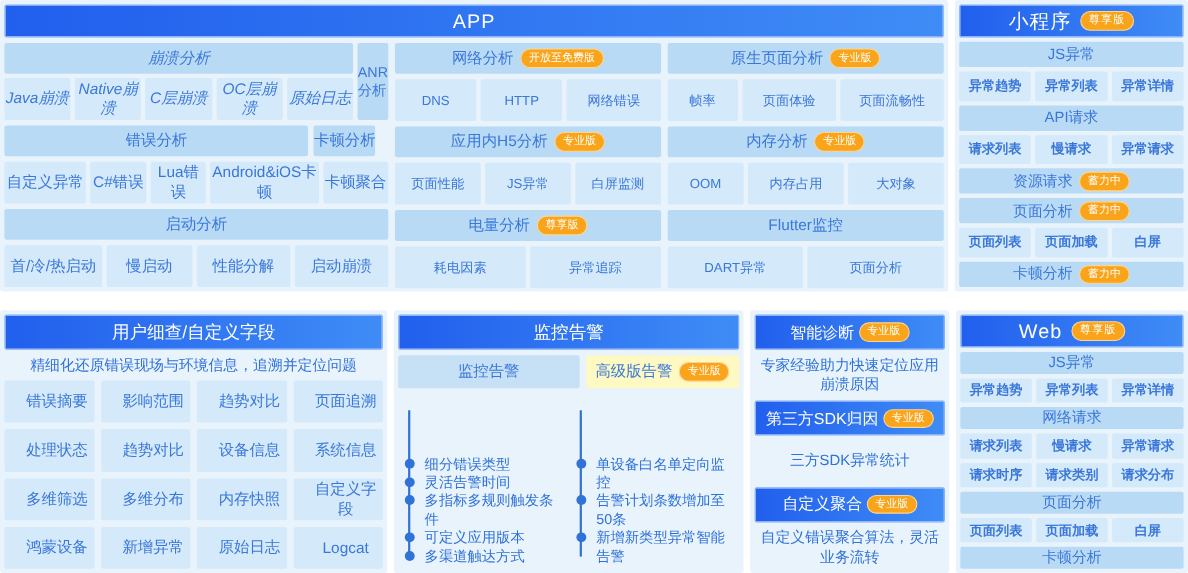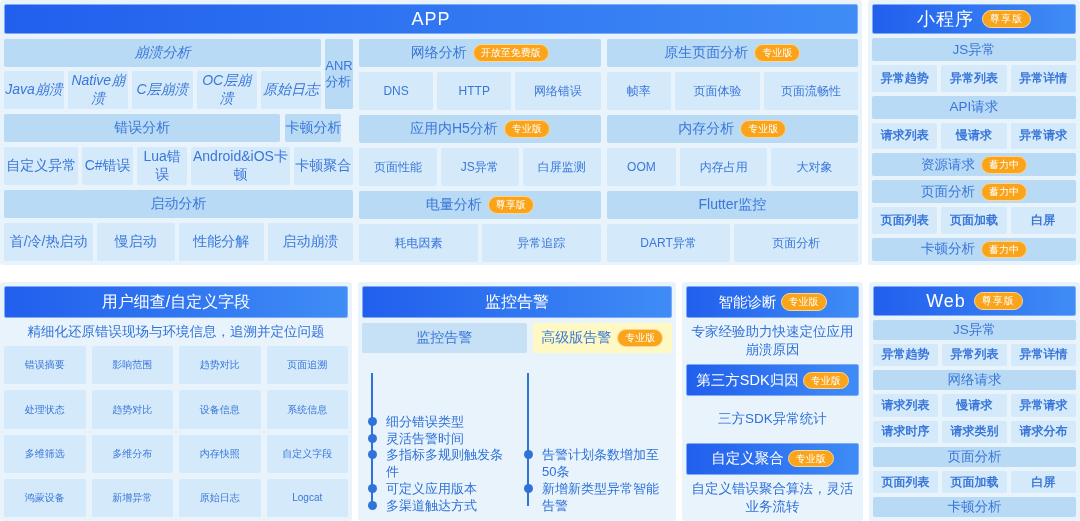--- a/index.html
+++ b/index.html
@@ -35,21 +35,21 @@
   .panel.minicol{flex:1;gap:4px;}
   .minicol .hcell{flex:1;font-size:13.5px;height:auto;}
   .minicol .leafrow{flex:1.15;}
   .minicol .leafrow .cell{height:auto;font-size:12px;font-weight:bold;}
   
   .panel.user{flex:0 0 352px;}
   .desc{color:#2f72d8;font-size:13.5px;text-align:center;line-height:1.35;flex:0 0 auto;display:flex;align-items:center;justify-content:center;}
   .subrow{display:flex;gap:6px;flex:0 0 auto;}
   .subrow .hcell{flex:1;height:32px;background:#c3def5;}
   .user-grid{flex:1;display:grid;grid-template-columns:repeat(4,1fr);grid-auto-rows:1fr;gap:6px;min-height:0;}
-  .user-grid .cell{font-size:10px;}
+  .user-grid .cell{font-size:14px;padding-left:14px;}
   
   .panel.alert{flex:0 0 318px;}
   .alert-sub{display:flex;gap:6px;flex:0 0 auto;}
   .alert-sub .hcell{height:30px;}
   .alert-sub .basic{flex:1.18;background:#c6e0f6;}
   .alert-sub .adv{flex:1;background:#fef9c3;}
   .bullet-area{flex:1;display:flex;gap:10px;padding:6px 2px 2px 6px;min-height:0;}
   ul.timeline{list-style:none;margin:0;padding:0 0 0 18px;position:relative;flex:1;display:flex;flex-direction:column;justify-content:flex-end;}
   ul.timeline::before{content:"";position:absolute;left:3px;top:9px;bottom:9px;width:2px;background:#2f72d8;}
   ul.timeline li{position:relative;color:#2f72d8;font-size:13px;line-height:1.3;}
@@ -259,20 +259,21 @@
       </div>
       <div class="bullet-area">
         <ul class="timeline">
           <li>细分错误类型</li>
           <li>灵活告警时间</li>
           <li>多指标多规则触发条件</li>
           <li>可定义应用版本</li>
           <li>多渠道触达方式</li>
         </ul>
         <ul class="timeline">
+          <li>单设备白名单定向监控</li>
           <li>告警计划条数增加至50条</li>
           <li>新增新类型异常智能告警</li>
         </ul>
       </div>
     </section>
 
     <section class="panel diag">
       <div class="bar mid">
         <span>智能诊断</span>
         <span class="badge">专业版</span>

